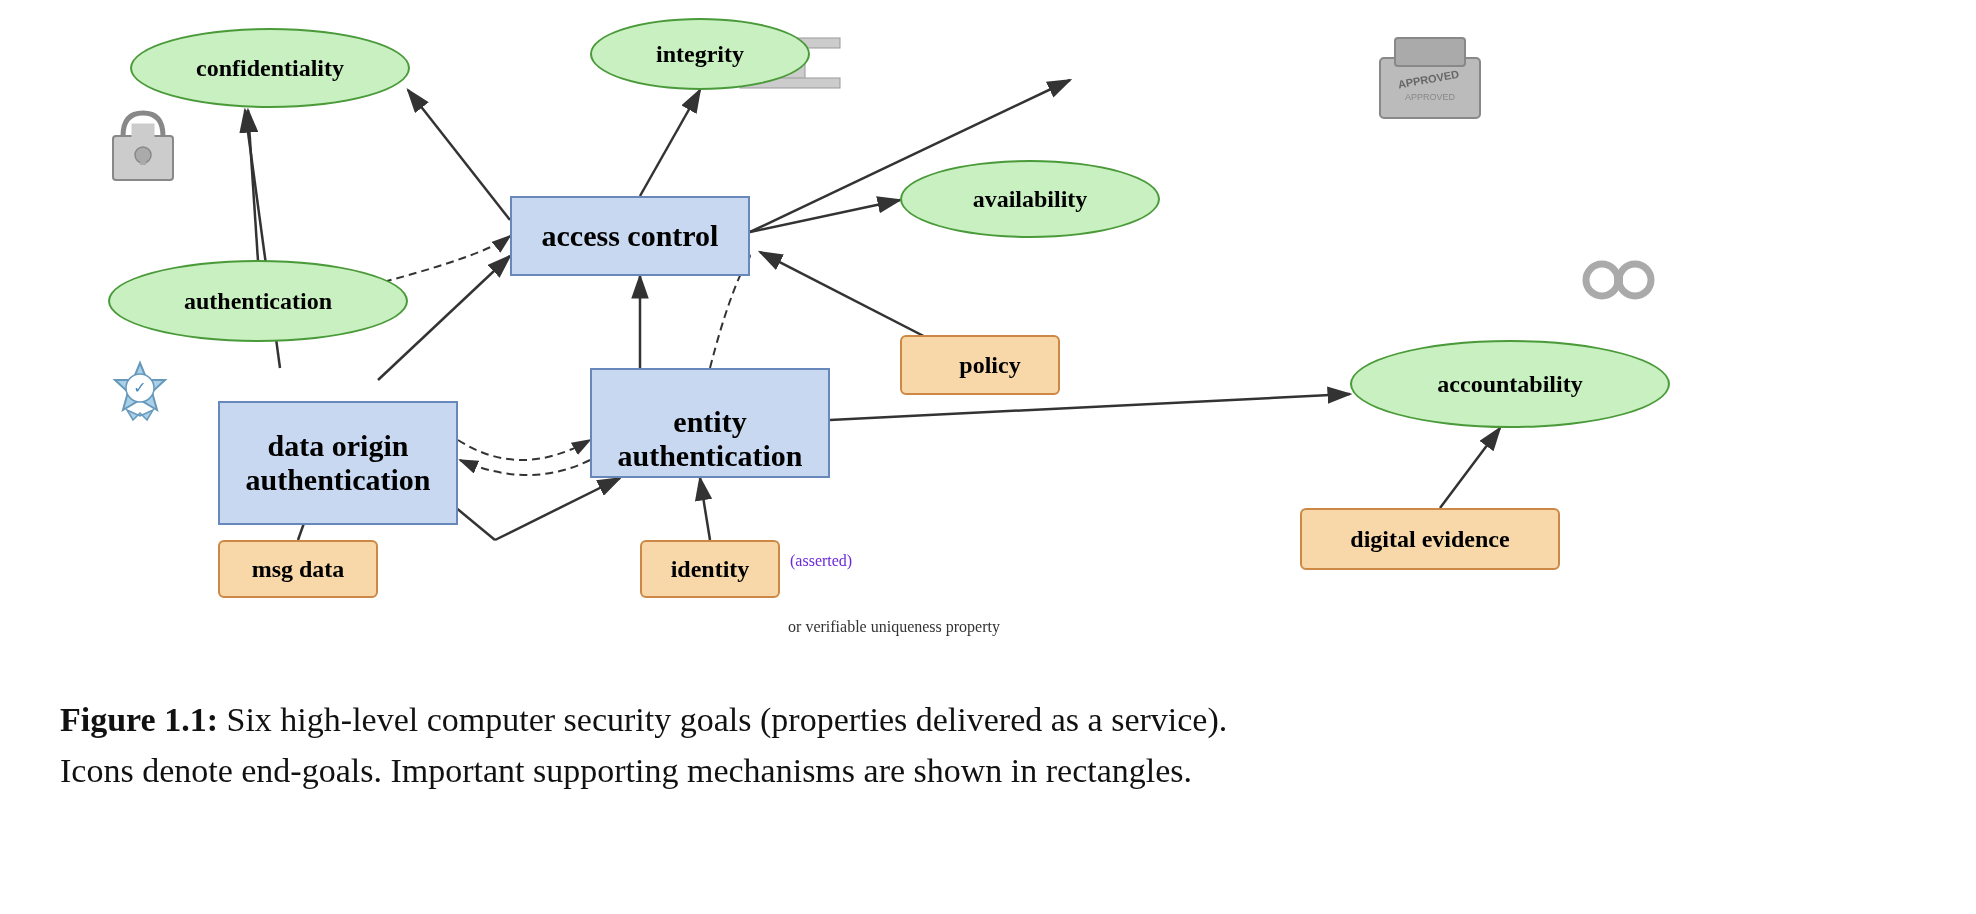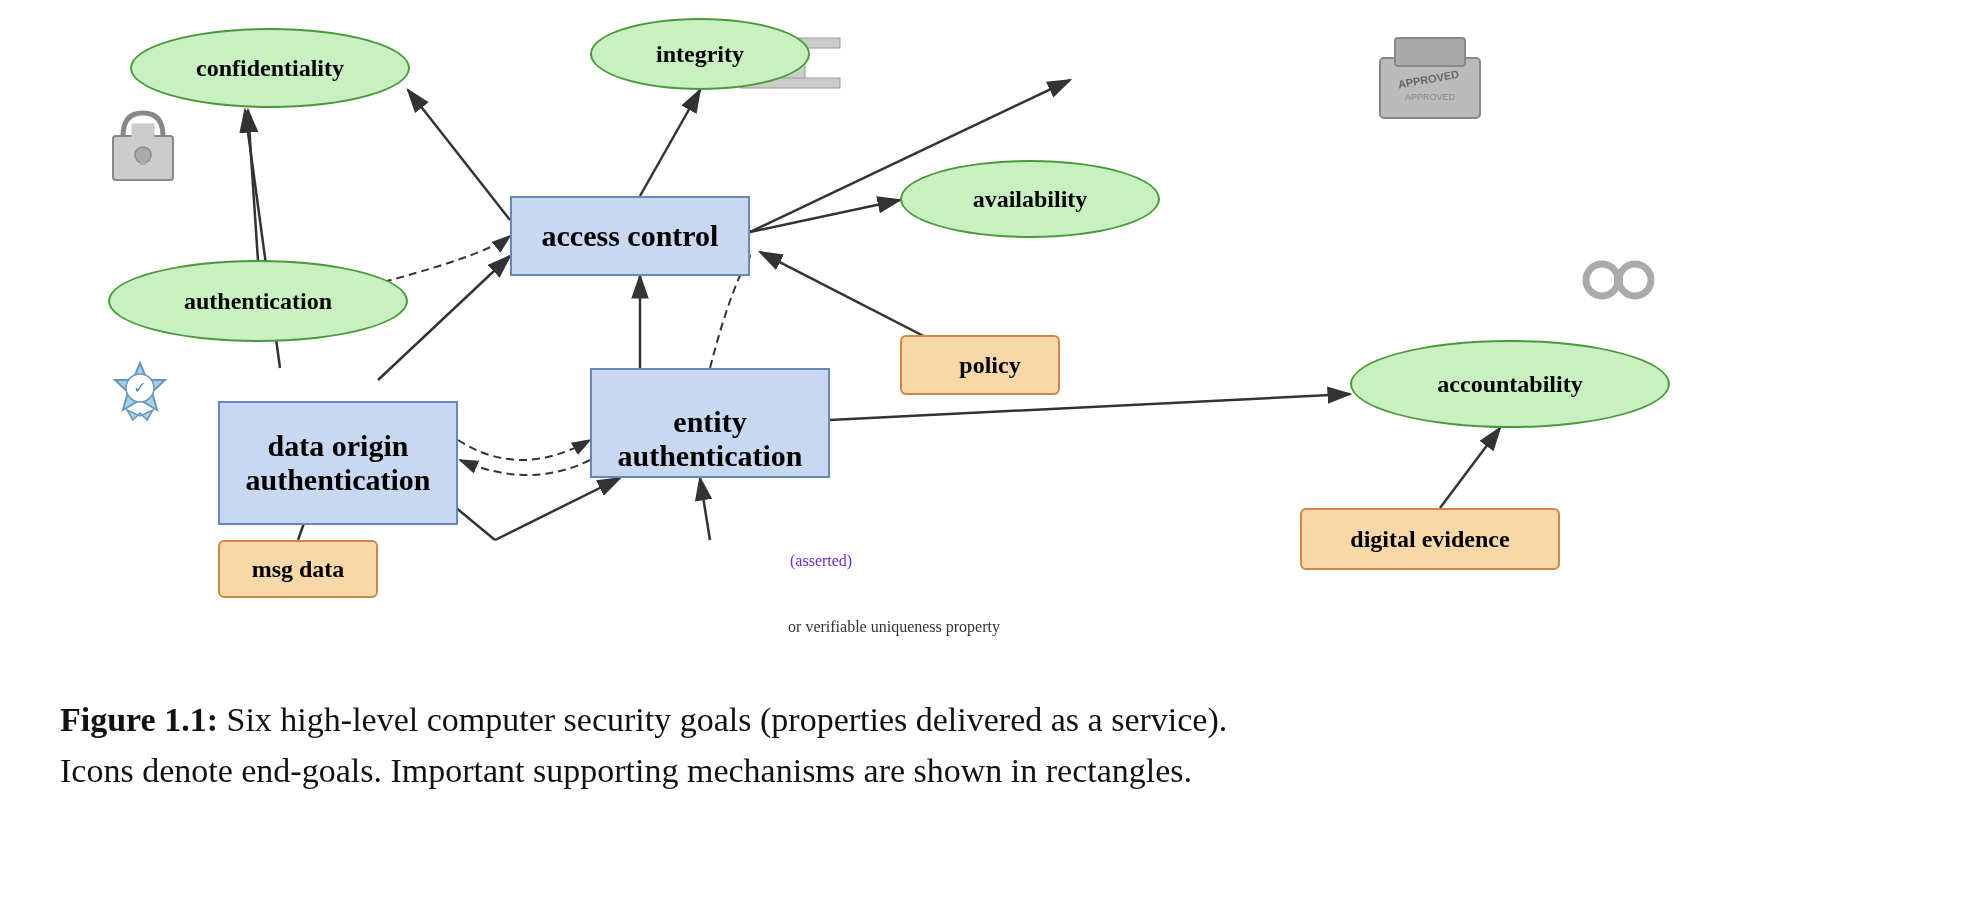--- a/index.html
+++ b/index.html
@@ -214,20 +214,23 @@
 
   <div class="node rect-orange" style="left:900px; top:335px; width:160px; height:60px; border-radius:6px;padding-left:20px;">
     <span>policy</span>
   </div>
 
   <div class="node rect-orange" style="left:218px; top:540px; width:160px; height:58px; border-radius:6px;">
     <span>msg data</span>
   </div>
 
 
+  <div class="node rect-orange" style="left:640px; top:540px; width:140px; height:58px; border-radius:6px;">
+    <span>identity</span>
+  </div>
 
   <div class="node rect-orange" style="left:1300px; top:508px; width:260px; height:62px; border-radius:6px;">
     <span>digital  evidence</span>
   </div>
 
   <div class="asserted-text" style="left:790px; top:552px;">
     <span>(asserted)</span>
   </div>
 
   <div class="or-text" style="left:300px; top:618px; width:700px;">

